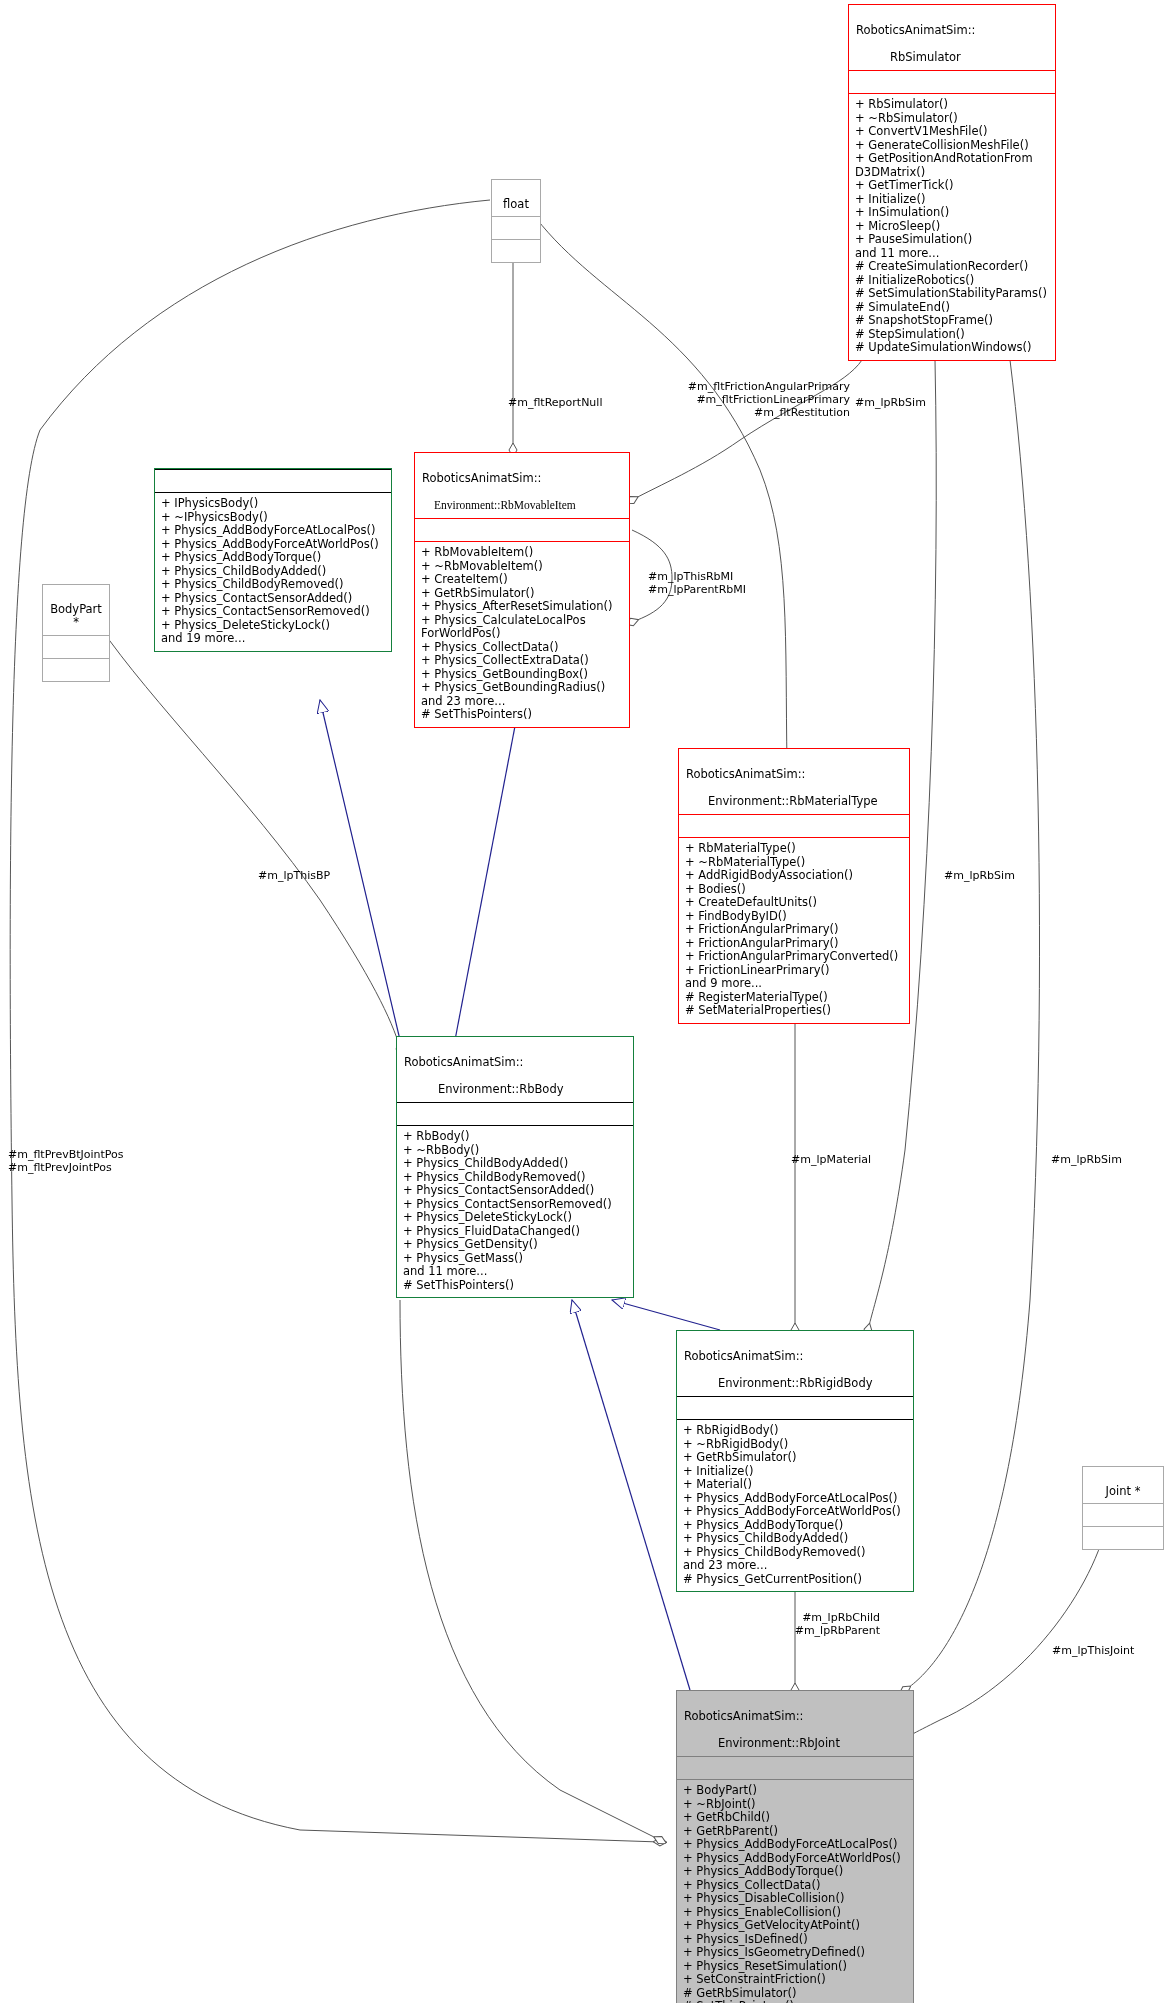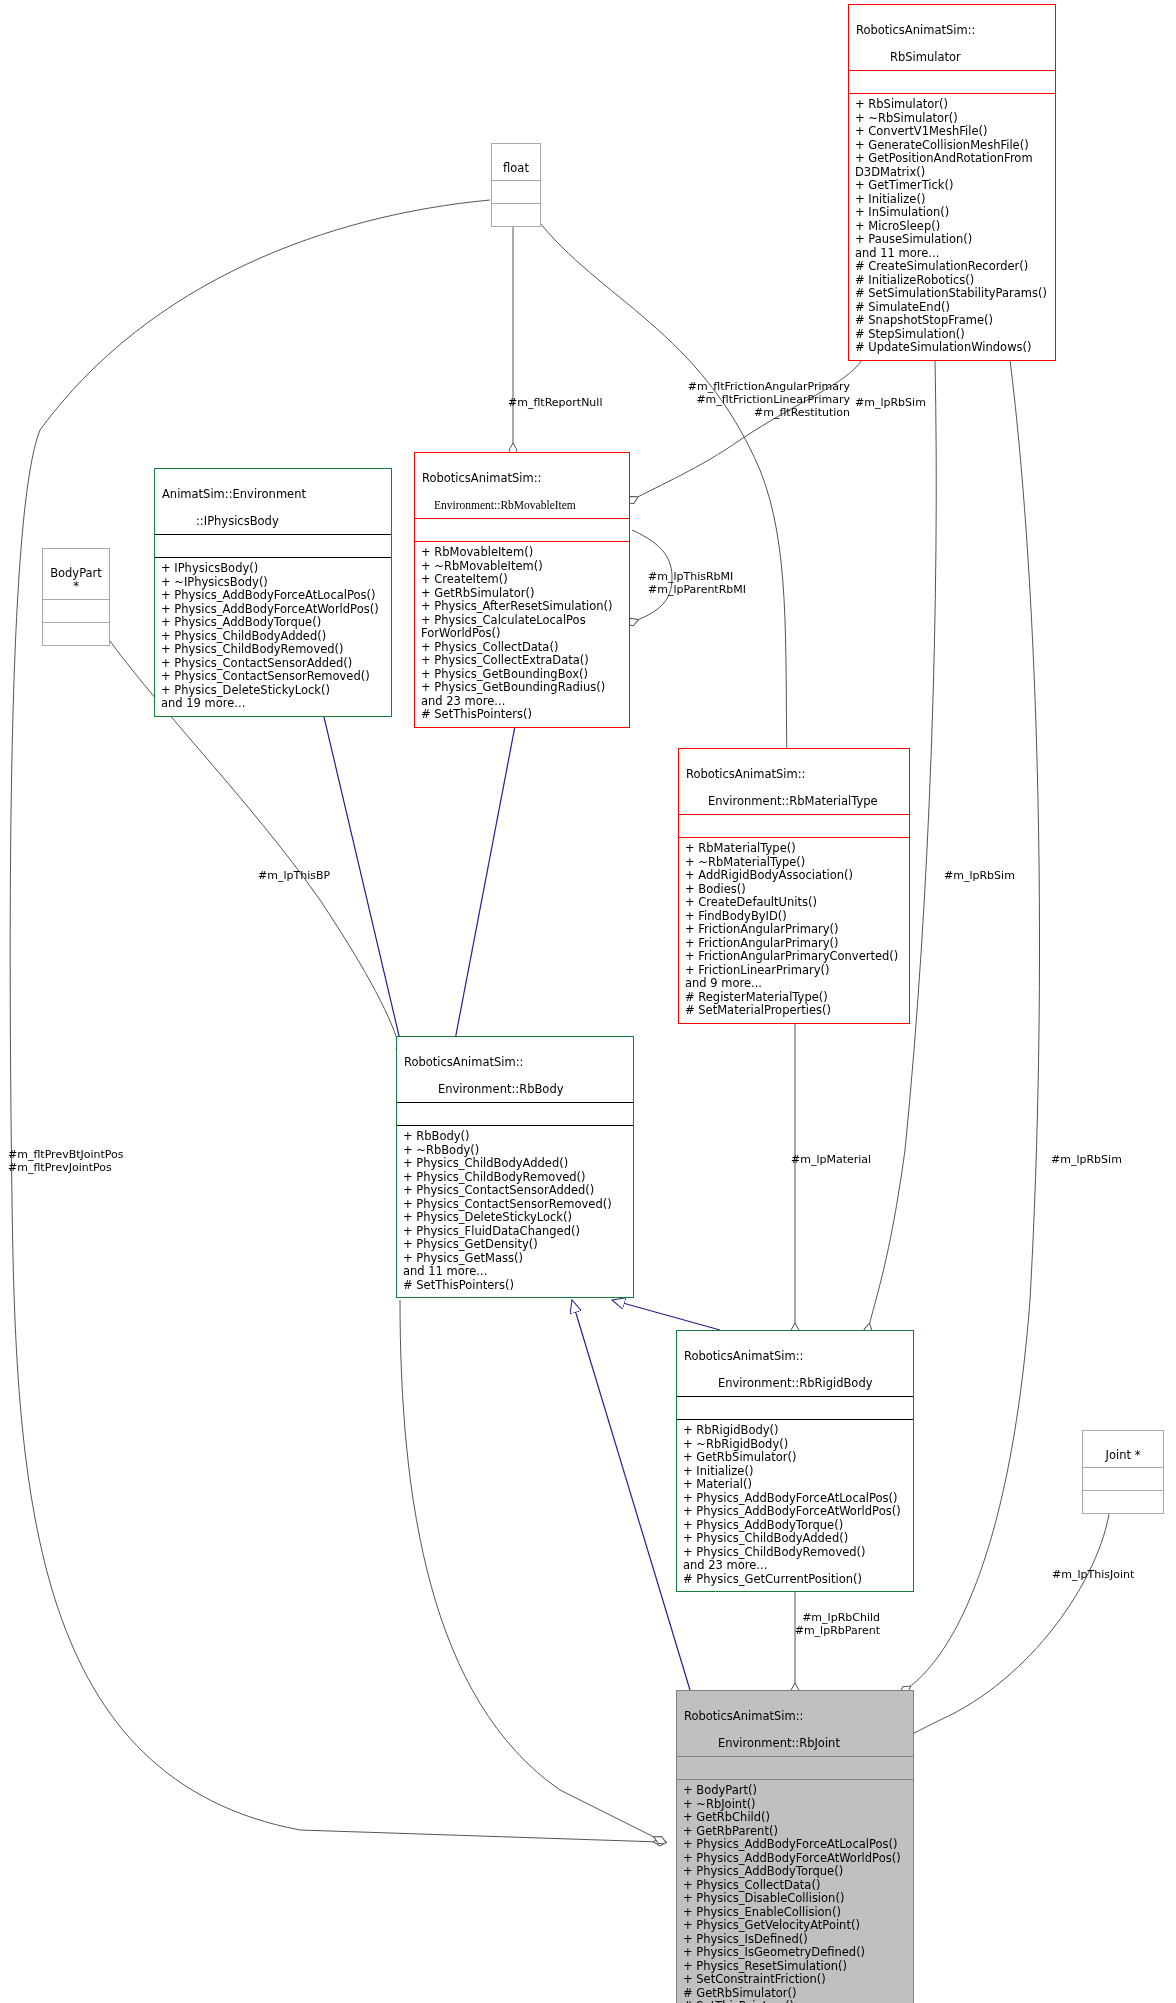--- a/index.html
+++ b/index.html
@@ -31,21 +31,21 @@
     position: absolute;
     box-sizing: border-box;
     background: #ffffff;
     border: 1px solid #15803d;
     font-size: 11.5px;
     line-height: 13.5px;
     color: #000000;
   }
   .uml-class.red    { border-color: #ff0000; }
   .uml-class.gray   { border-color: #808080; background: #c0c0c0; }
-  .uml-class.light  { border-color: #a9a9a9; }
+  .uml-class.light  { border-color: #a9a9a9; margin-top: 36px; }
 
   .uml-title {
     padding: 5px 7px 6px 7px;
     text-align: left;
     white-space: pre-line;
   }
   .uml-title .ind { padding-left: 34px; display: inline-block; }
   .uml-sep {
     height: 1px;
     background: #000000;
@@ -198,24 +198,20 @@
     <div class="uml-title">
       <span>Joint *</span>
     </div>
     <div class="uml-sep"></div>
     <div class="uml-attrs"></div>
     <div class="uml-sep"></div>
     <div class="uml-ops"></div>
   </div>
 
   <div class="uml-class" style="left:154px; top:468px; width:238px;">
-    <div class="uml-title">
-      <span>AnimatSim::Environment</span><br>
-      <span class="ind">::IPhysicsBody</span>
-    </div>
     <div class="uml-sep"></div>
     <div class="uml-attrs"></div>
     <div class="uml-sep"></div>
     <div class="uml-ops">
         <div class="op">+ IPhysicsBody()</div>
         <div class="op">+ ~IPhysicsBody()</div>
         <div class="op">+ Physics_AddBodyForceAtLocalPos()</div>
         <div class="op">+ Physics_AddBodyForceAtWorldPos()</div>
         <div class="op">+ Physics_AddBodyTorque()</div>
         <div class="op">+ Physics_ChildBodyAdded()</div>
@@ -372,15 +368,15 @@
   <div class="edge-label left" style="left:8px; top:1148px;">#m_fltPrevBtJointPos
  #m_fltPrevJointPos</div>
 
   <div class="edge-label left" style="left:751px; top:1153px;padding-left:40px;">#m_lpMaterial</div>
 
   <div class="edge-label left" style="left:1051px; top:1153px;">#m_lpRbSim</div>
 
   <div class="edge-label center" style="left:700px; top:1611px; width:180px;">#m_lpRbChild
 #m_lpRbParent</div>
 
-  <div class="edge-label left" style="left:1052px; top:1568px;text-align:center;">#m_lpThisJoint</div>
+  <div class="edge-label left" style="left:1052px; top:1644px;text-align:center;">#m_lpThisJoint</div>
 
 </div>
 
 </body></html>

